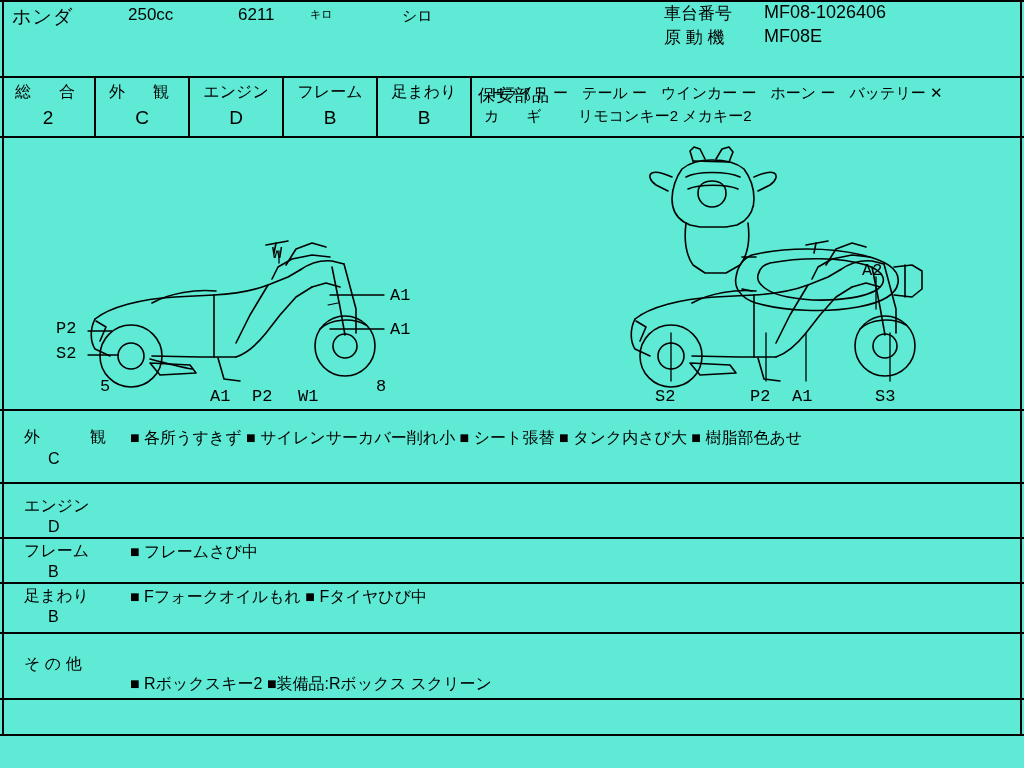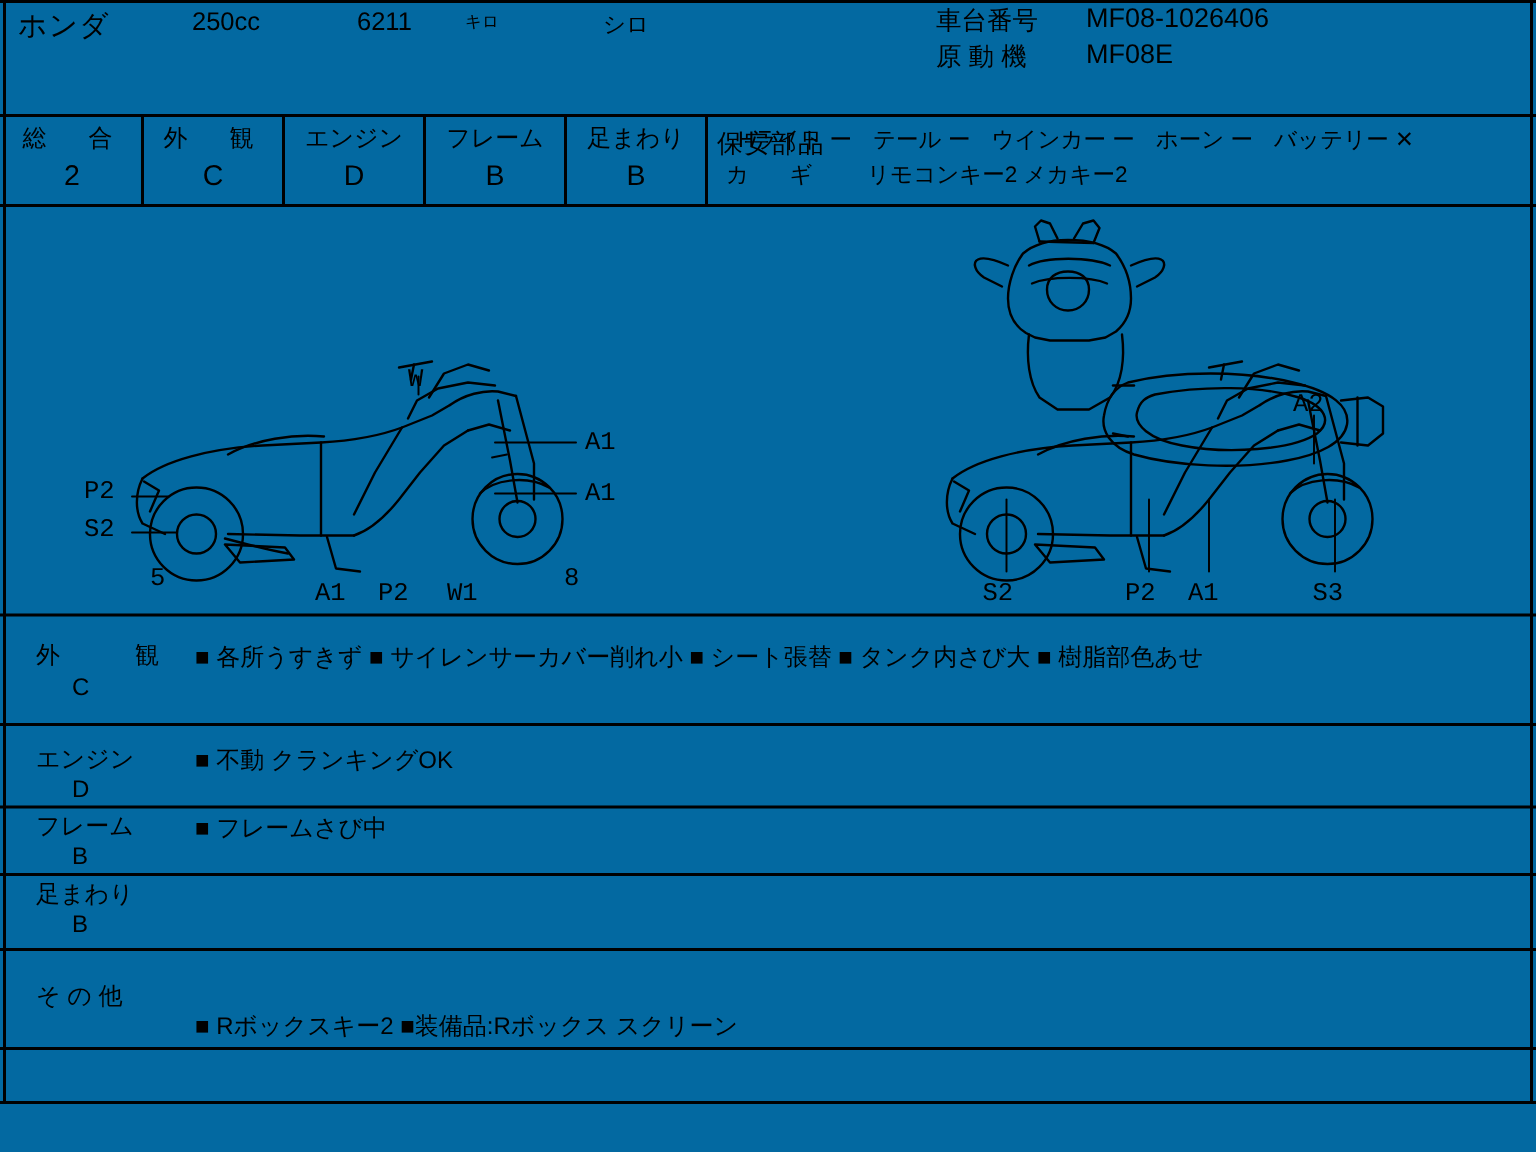--- a/index.html
+++ b/index.html
@@ -5,21 +5,21 @@
   * { box-sizing: border-box; }
   html, body {
     margin: 0; padding: 0;
     background: #ffffff;
     font-family: "Liberation Sans", sans-serif;
   }
   #sheet {
     position: relative;
     width: 1024px;
     height: 768px;
-    background: #0369a1;
+    background: #5eead4;
     overflow: hidden;
   }
 
   
   .hline { position: absolute; background: #000; height: 2px; left: 0; width: 1024px; }
   .vline { position: absolute; background: #000; width: 2px; }
 
   
   .hdr-left {
     position: absolute; left: 10px; top: 2px; width: 640px; height: 74px;
@@ -42,21 +42,21 @@
   }
   .color {
     position: absolute; left: 392px; top: 5px;
     font-size: 15px; color: #000;
   }
   .model-name {
     position: absolute; left: 0px; top: 29px;
     font-size: 21px; letter-spacing: 1px; color: #000;
   }
 
-  .hdr-right { position: absolute; left: 624px; top: 2px; width: 356px; height: 74px; }
+  .hdr-right { position: absolute; left: 664px; top: 2px; width: 356px; height: 74px; }
   .hr-row { position: relative; height: 24px; }
   .hr-label { position: absolute; left: 0; top: 0; font-size: 17px; color: #000; }
   .hr-val { position: absolute; left: 100px; top: 0; font-size: 18px; color: #000; }
 
   
   .grade-cell { position: absolute; text-align: center; }
   .grade-title { font-size: 16px; color: #000; }
   .grade-title.sp { letter-spacing: 6px; }
   .grade-val { font-size: 19px; color: #000; margin-top: 4px; }
 
@@ -303,30 +303,30 @@
 
   <div class="cond-label" style="left:24px; top:427px;">
     <span class="sp">外　　観</span>
   </div>
   <div class="cond-grade" style="left:48px; top:450px;">C</div>
   <div class="cond-text" style="top:428px;">■ 各所うすきず ■ サイレンサーカバー削れ小 ■ シート張替 ■ タンク内さび大 ■ 樹脂部色あせ</div>
   <div class="hline" style="top:482px;"></div>
 
   <div class="cond-label" style="left:24px; top:496px;">エンジン</div>
   <div class="cond-grade" style="left:48px; top:518px;">D</div>
-  <div class="cond-text" style="top:497px;">■ 不動 クランキングOK</div>
   <div class="hline" style="top:537px;"></div>
 
   <div class="cond-label" style="left:24px; top:541px;">フレーム</div>
   <div class="cond-grade" style="left:48px; top:563px;">B</div>
   <div class="cond-text" style="top:542px;">■ フレームさび中</div>
   <div class="hline" style="top:582px;"></div>
 
   <div class="cond-label" style="left:24px; top:586px;">足まわり</div>
   <div class="cond-grade" style="left:48px; top:608px;">B</div>
+  <div class="cond-text" style="top:587px;">■ Fフォークオイルもれ ■ Fタイヤひび中</div>
   <div class="hline" style="top:632px;"></div>
 
   <div class="cond-label" style="left:24px; top:654px;">そ の 他</div>
   <div class="cond-text" style="top:674px;">■ Rボックスキー2 ■装備品:Rボックス スクリーン</div>
   <div class="hline" style="top:698px;"></div>
 
   <div class="hline" style="top:734px;"></div>
   <div class="vline" style="left:2px; top:698px; height:38px;"></div>
   <div class="vline" style="left:1020px; top:698px; height:38px;"></div>
 

